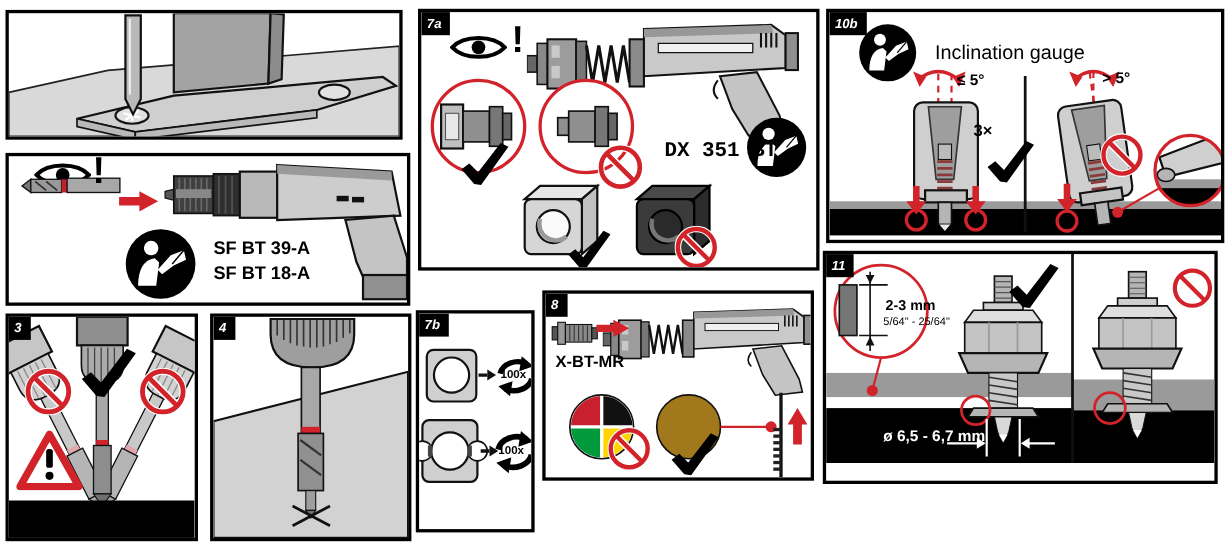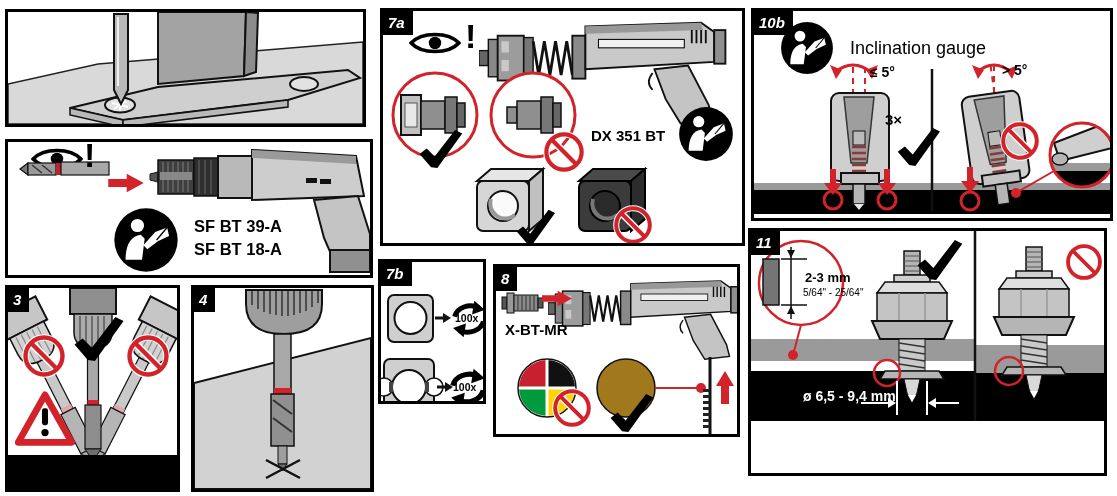--- a/index.html
+++ b/index.html
@@ -1,21 +1,21 @@
 <!DOCTYPE html>
 <html><head>
 <meta charset="utf-8">
 <style>
   html,body{margin:0;padding:0;background:#fff;}
   .stage{position:relative;width:1117px;height:496px;background:#fff;
          font-family:"Liberation Sans",sans-serif;overflow:hidden;}
   .panel{position:absolute;border:3px solid #000;background:#fff;box-sizing:border-box;overflow:hidden;}
   .panel>svg{position:absolute;left:0;top:0;display:block;}
   .plabel{position:absolute;left:0;top:0;background:#000;color:#fff;font-weight:bold;
-          font-style:italic;font-size:15px;line-height:1;padding:4px 8px 5px 5px;z-index:6;}
+          font-style:italic;font-size:12px;line-height:1;padding:4px 8px 5px 5px;z-index:6;}
   .t{position:absolute;color:#000;white-space:nowrap;line-height:1.05;z-index:5;}
   .b{font-weight:bold;}
   .w{color:#fff;}
 </style>
 </head>
 <body>
 
 <svg width="0" height="0" style="position:absolute" aria-hidden="true">
 <defs>
 <symbol id="no" viewBox="0 0 100 100">
@@ -208,24 +208,24 @@
       <g transform="translate(196,158)">
         <polygon points="0,12 14,0 66,0 52,12" fill="#4a4a4a" stroke="#000" stroke-width="2"></polygon>
         <polygon points="52,12 66,0 66,50 52,62" fill="#2c2c2c" stroke="#000" stroke-width="2"></polygon>
         <rect x="0" y="12" width="52" height="50" rx="6" fill="#3b3b3b" stroke="#000" stroke-width="2"></rect>
         <circle cx="26" cy="37" r="15" fill="#2a2a2a" stroke="#000" stroke-width="2"></circle>
         <path d="M14,30 A15,15 0 0 0 38,46" stroke="#777" stroke-width="4" fill="none"></path>
         <use href="#no" x="34" y="36" width="40" height="40"></use>
       </g>
     </svg>
     <span class="t b" style="left:82px;top:8px;font-size:34px;">!</span>
-    <span class="t b" style="left:208px;top:117px;font-size:15px;">DX 351 BT</span>
-  </div>
-
-  <div class="panel" style="left:378px;top:259px;width:108px;height:145px;">
+    <span class="t b" style="left:221px;top:117px;font-size:19px;font-family:Liberation Mono, monospace;">DX 351 BT</span>
+  </div>
+
+  <div class="panel" style="left:378px;top:282px;width:108px;height:202px;">
     <div class="plabel">7b</div>
     <svg width="102" height="164" viewBox="0 0 102 164">
       <rect x="7" y="33" width="45" height="47" rx="6" fill="#cfcfcf" stroke="#111" stroke-width="2"></rect>
       <circle cx="29.5" cy="56" r="16" fill="#fff" stroke="#111" stroke-width="2"></circle>
       <path d="M54,56 h8" stroke="#111" stroke-width="3"></path>
       <polygon points="62,51 70,56 62,61" fill="#111"></polygon>
       <use href="#rot" x="68" y="38" width="40" height="38"></use>
       <g>
         <rect x="3" y="97" width="50" height="56" rx="6" fill="#cfcfcf" stroke="#111" stroke-width="2"></rect>
         <circle cx="3" cy="125" r="9" fill="#fff" stroke="#111" stroke-width="1.5"></circle>
@@ -341,21 +341,21 @@
         </g>
         <circle cx="328" cy="144" r="32" fill="none" stroke="#d2232a" stroke-width="3"></circle>
       </g>
     </svg>
     <span class="t" style="left:96px;top:28px;font-size:18px;">Inclination gauge</span>
     <span class="t" style="left:116px;top:54px;font-size:14px;font-weight:600;">≤ 5°</span>
     <span class="t" style="left:248px;top:52px;font-size:14px;font-weight:600;">&gt; 5°</span>
     <span class="t b" style="left:131px;top:101px;font-size:15px;">3×</span>
   </div>
 
-  <div class="panel" style="left:748px;top:228px;width:359px;height:248px;">
+  <div class="panel" style="left:748px;top:228px;width:359px;height:212px;">
     <div class="plabel">11</div>
     <svg width="353" height="190" viewBox="0 0 353 190">
       <rect x="0" y="108" width="224" height="22" fill="#9a9a9a"></rect>
       <rect x="0" y="140" width="224" height="50" fill="#000"></rect>
       <rect x="224" y="114" width="129" height="28" fill="#9a9a9a"></rect>
       <rect x="224" y="142" width="129" height="48" fill="#000"></rect>
       <line x1="224" y1="0" x2="224" y2="190" stroke="#111" stroke-width="2.5"></line>
       <g id="stud11">
         <rect x="153" y="20" width="16" height="24" fill="#b5b5b5" stroke="#111" stroke-width="1.5"></rect>
         <path d="M153,25 h16 M153,30 h16 M153,35 h16 M153,40 h16" stroke="#555" stroke-width="1"></path>
@@ -390,16 +390,16 @@
         <line x1="30" y1="28" x2="56" y2="28" stroke="#111" stroke-width="1.5"></line>
         <line x1="30" y1="74" x2="56" y2="74" stroke="#111" stroke-width="1.5"></line>
         <polygon points="36,19 44,19 40,27" fill="#111"></polygon>
         <polygon points="36,83 44,83 40,75" fill="#111"></polygon>
       </g>
       <use href="#check" x="164" y="8" width="48" height="42"></use>
       <use href="#no" x="314" y="12" width="38" height="38"></use>
     </svg>
     <span class="t" style="left:54px;top:40px;font-size:13px;font-weight:600;">2-3 mm</span>
     <span class="t" style="left:52px;top:57px;font-size:10px;">5/64" - 25/64"</span>
-    <span class="t b w" style="left:52px;top:158px;font-size:14px;">ø 6,5 - 9,4 mm</span>
+    <span class="t b w" style="left:52px;top:158px;font-size:14px;">ø 6,5 - 6,7 mm</span>
   </div>
 
 </div>
 
 </body></html>

